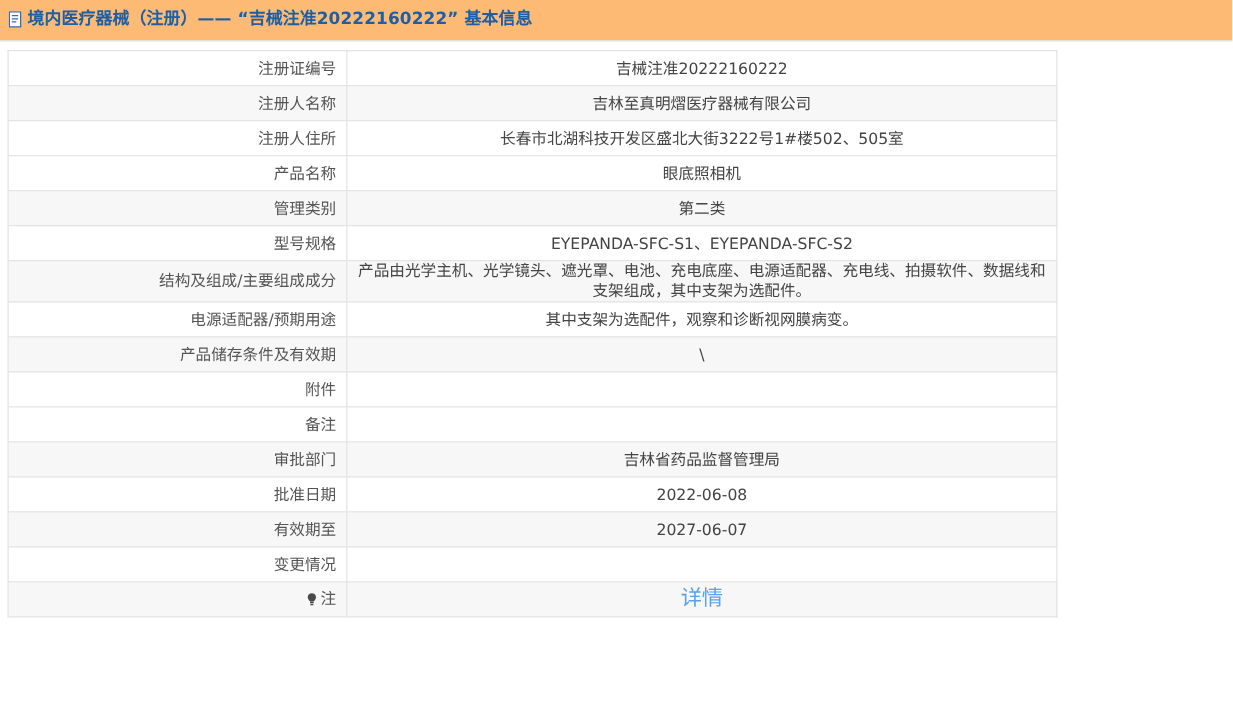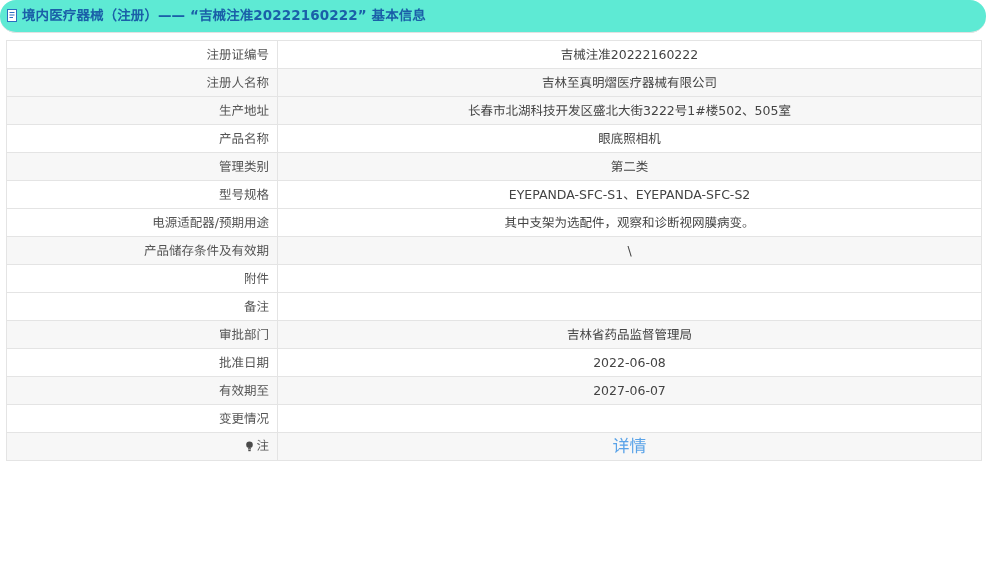--- a/index.html
+++ b/index.html
@@ -14,26 +14,25 @@
     font-family: "DejaVu Sans", "Liberation Sans", sans-serif;
     font-size: 12px;
     color: #333333;
     overflow: hidden;
   }
 
   
   .page-header {
     height: 33px;
     box-sizing: border-box;
-    background: #5eead4;
+    background: #fdba74;
     border-bottom: 1px solid #e2e2e2;
     display: flex;
     align-items: center;
     padding-left: 7px;
-    border-radius: 16px;
   }
   .header-icon {
     width: 13px;
     height: 14px;
     flex: 0 0 auto;
     margin-right: 2px;
     display: block;
   }
   .header-title {
     font-size: 13.5px;
@@ -43,21 +42,21 @@
     white-space: nowrap;
     line-height: 1;
   }
 
   
   .table-wrap {
     padding: 7px 8px 0 6px;
     box-sizing: border-box;
   }
   table.info-table {
-    width: 976px;
+    width: 840px;
     border-collapse: collapse;
     table-layout: fixed;
     border: 1px solid #dddddd;
     background: #ffffff;
   }
   table.info-table tr {
     background: #ffffff;
   }
   table.info-table tr.alt {
     background: #f7f7f7;
@@ -121,35 +120,39 @@
   <table class="info-table">
     <tbody id="table-body">
         <tr>
           <td class="cell-label">注册证编号</td>
           <td class="cell-value">吉械注准20222160222</td>
         </tr>
         <tr class="alt">
           <td class="cell-label">注册人名称</td>
           <td class="cell-value">吉林至真明熠医疗器械有限公司</td>
         </tr>
-        <tr class="alt">
-          <td class="cell-label">生产地址</td>
+        <tr>
+          <td class="cell-label">注册人住所</td>
           <td class="cell-value">长春市北湖科技开发区盛北大街3222号1#楼502、505室</td>
         </tr>
         <tr>
           <td class="cell-label">产品名称</td>
           <td class="cell-value">眼底照相机</td>
         </tr>
         <tr class="alt">
           <td class="cell-label">管理类别</td>
           <td class="cell-value">第二类</td>
         </tr>
         <tr>
           <td class="cell-label">型号规格</td>
           <td class="cell-value">EYEPANDA-SFC-S1、EYEPANDA-SFC-S2</td>
+        </tr>
+        <tr class="alt">
+          <td class="cell-label">结构及组成/主要组成成分</td>
+          <td class="cell-value">产品由光学主机、光学镜头、遮光罩、电池、充电底座、电源适配器、充电线、拍摄软件、数据线和支架组成，其中支架为选配件。</td>
         </tr>
         <tr>
           <td class="cell-label">电源适配器/预期用途</td>
           <td class="cell-value">其中支架为选配件，观察和诊断视网膜病变。</td>
         </tr>
         <tr class="alt">
           <td class="cell-label">产品储存条件及有效期</td>
           <td class="cell-value">\</td>
         </tr>
         <tr>

